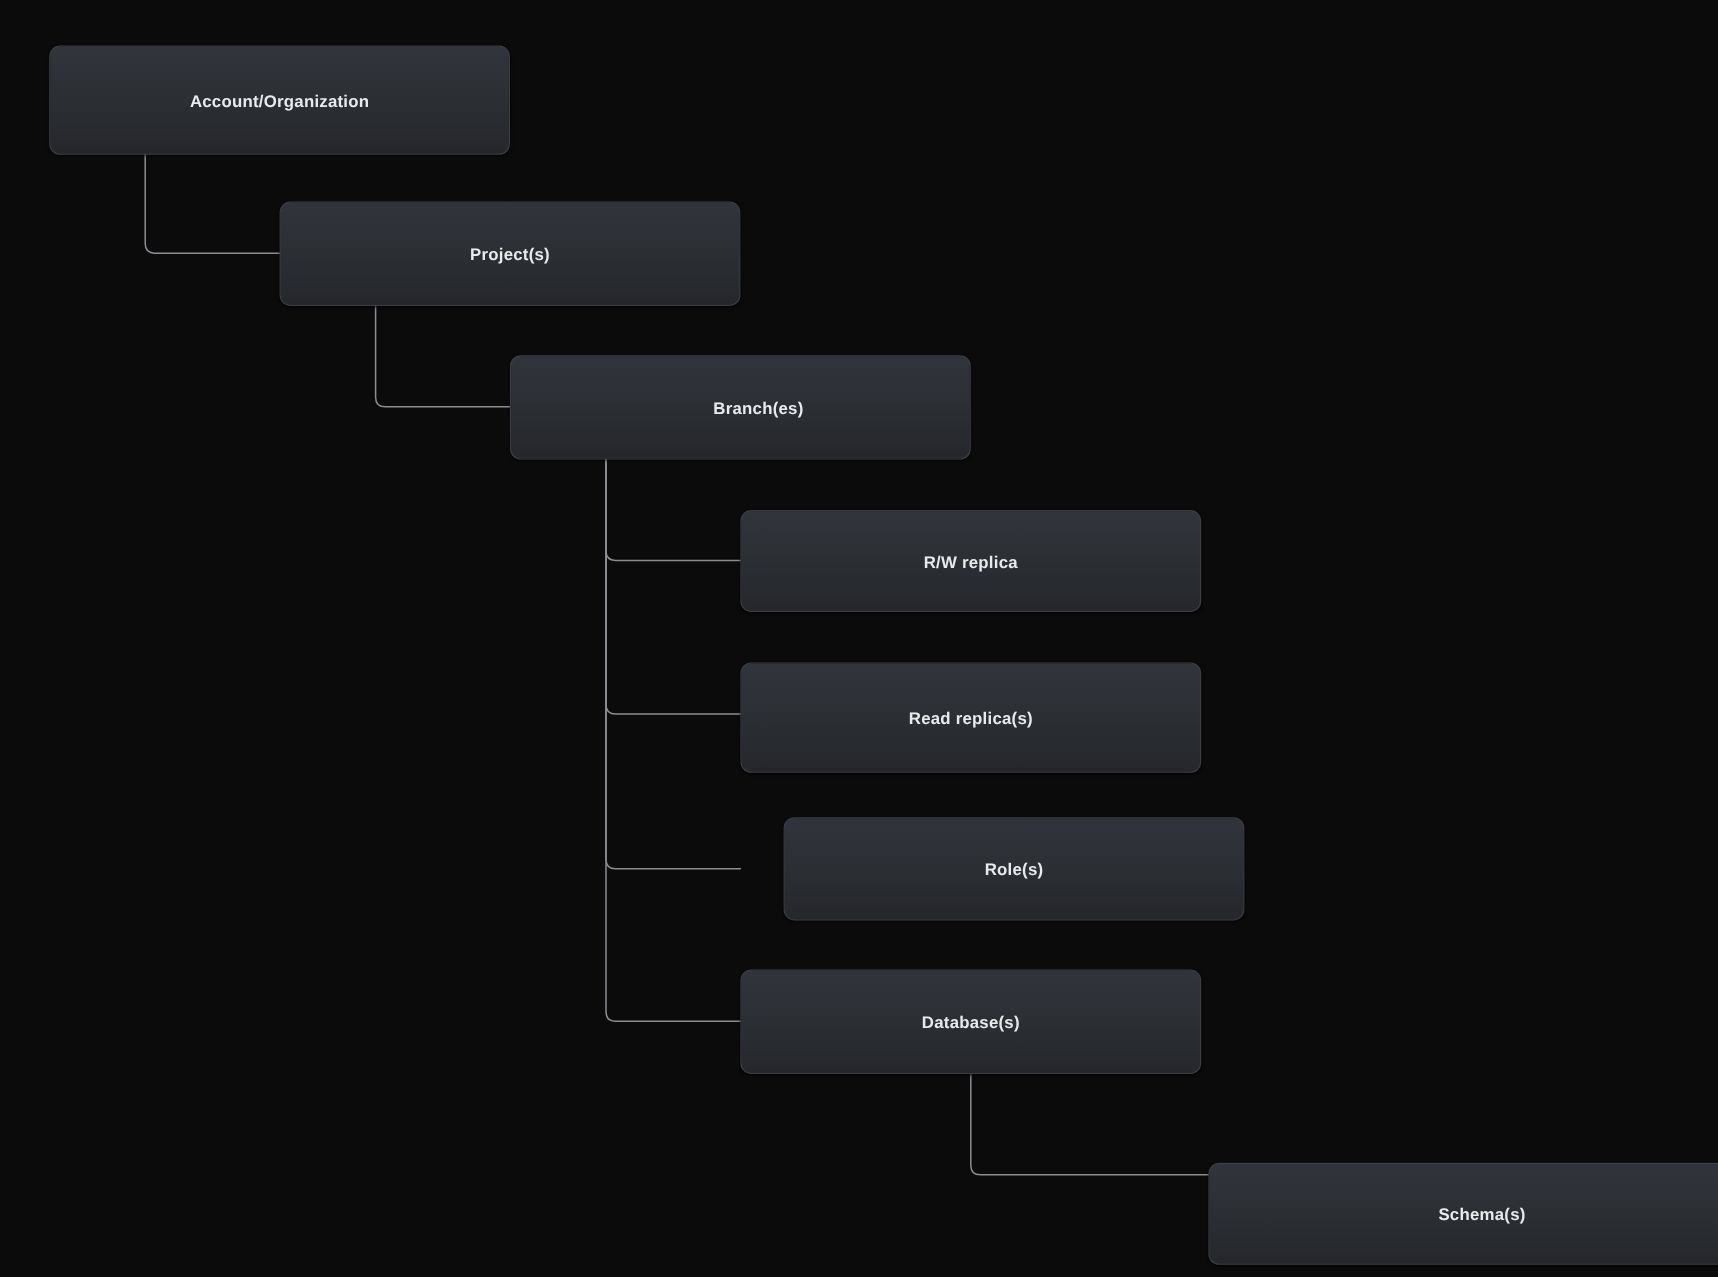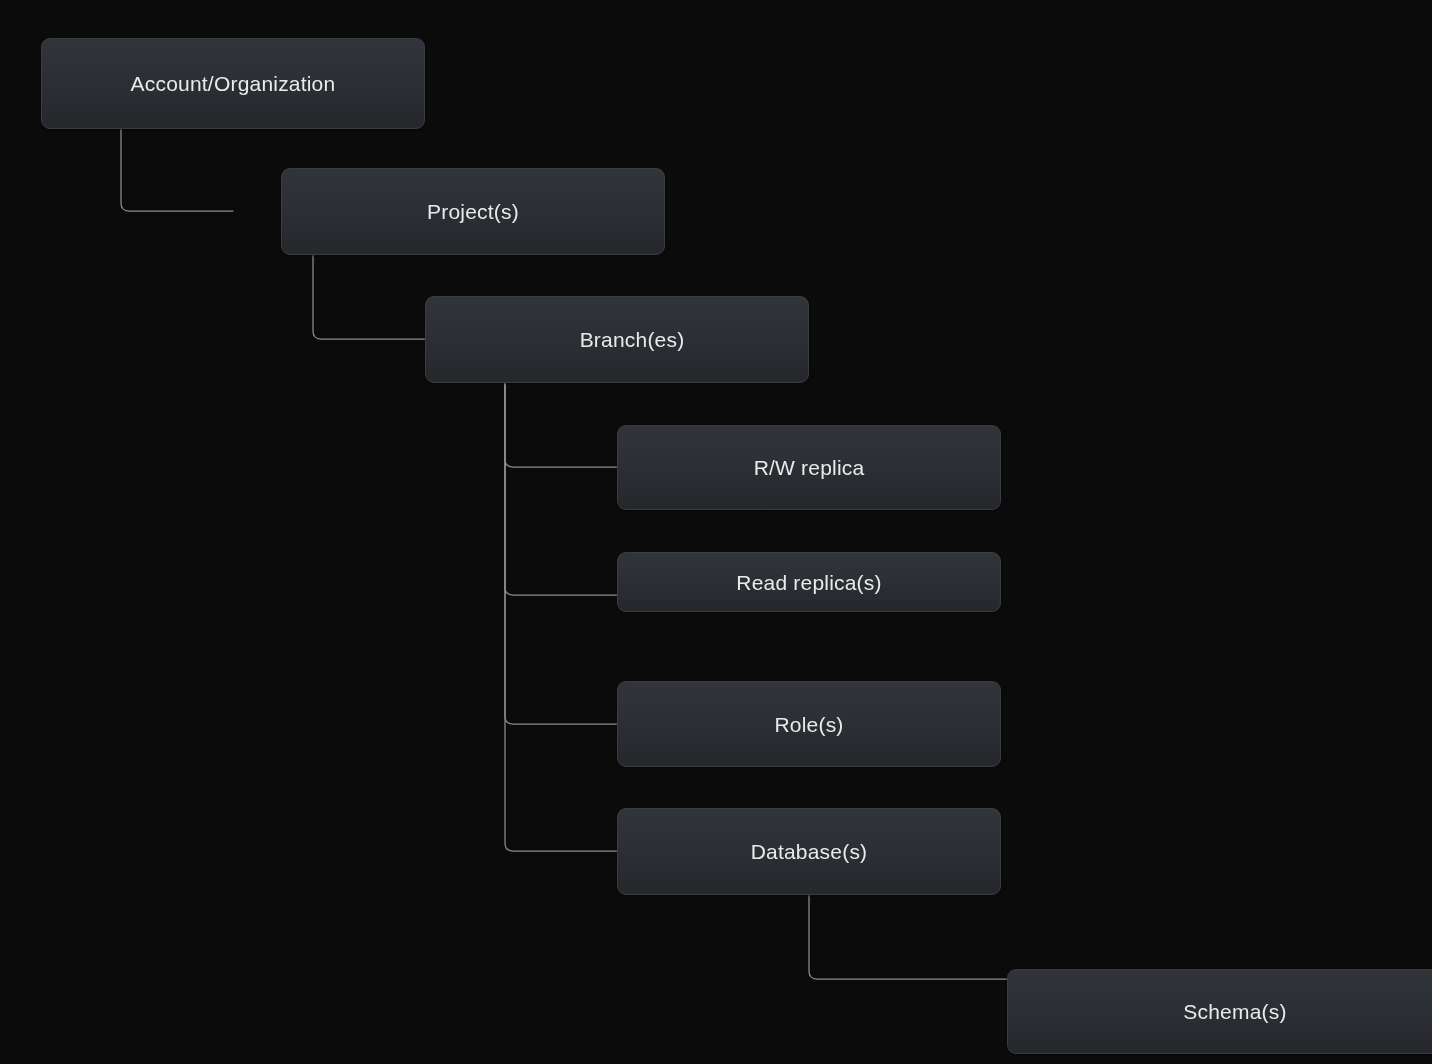--- a/index.html
+++ b/index.html
@@ -29,22 +29,22 @@
     display: flex;
     align-items: center;
     justify-content: center;
     border-radius: 9px;
     background: linear-gradient(180deg, #31343a 0%, #2c2f34 45%, #25272b 100%);
     border: 1px solid #3a3d43;
     box-shadow: 0 1px 2px rgba(0,0,0,0.55);
   }
   .node-label {
     color: #e9eaec;
-    font-size: 21px;
-    font-weight: 400;
+    font-size: 14px;
+    font-weight: 700;
     letter-spacing: 0.2px;
     line-height: 1;
     white-space: nowrap;
   }
 </style>
 </head>
 <body>
 
 <div id="canvas">
 
@@ -55,33 +55,33 @@
       <path d="M 505 383 L 505 587 Q 505 595 513 595 L 617 595" fill="none" stroke="#8a8d92" stroke-width="1.25" stroke-linecap="round"></path>
       <path d="M 505 383 L 505 716 Q 505 724 513 724 L 617 724" fill="none" stroke="#8a8d92" stroke-width="1.25" stroke-linecap="round"></path>
       <path d="M 505 383 L 505 843 Q 505 851 513 851 L 617 851" fill="none" stroke="#8a8d92" stroke-width="1.25" stroke-linecap="round"></path>
       <path d="M 809 895 L 809 971 Q 809 979 817 979 L 1007 979" fill="none" stroke="#8a8d92" stroke-width="1.25" stroke-linecap="round"></path>
     </svg>
 
   <div id="nodes">
       <div class="node" style="left: 41px; top: 38px; width: 384px; height: 91px;">
         <span class="node-label">Account/Organization</span>
       </div>
-      <div class="node" style="left: 233px; top: 168px; width: 384px; height: 87px; margin-left: 48px;">
+      <div class="node" style="left: 233px; top: 168px; width: 384px; height: 87px;">
         <span class="node-label">Project(s)</span>
       </div>
       <div class="node" style="left: 425px; top: 296px; width: 384px; height: 87px; padding-left: 30px;">
         <span class="node-label">Branch(es)</span>
       </div>
       <div class="node" style="left: 617px; top: 425px; width: 384px; height: 85px;">
         <span class="node-label">R/W replica</span>
       </div>
-      <div class="node" style="left: 617px; top: 552px; width: 384px; height: 60px;">
+      <div class="node" style="left: 617px; top: 552px; width: 384px; height: 92px;">
         <span class="node-label">Read replica(s)</span>
       </div>
-      <div class="node" style="left: 617px; top: 681px; width: 384px; height: 86px;">
+      <div class="node" style="left: 653px; top: 681px; width: 384px; height: 86px;">
         <span class="node-label">Role(s)</span>
       </div>
       <div class="node" style="left: 617px; top: 808px; width: 384px; height: 87px;">
         <span class="node-label">Database(s)</span>
       </div>
       <div class="node" style="left: 1007px; top: 937px; width: 456px; height: 85px; margin-top: 32px;">
         <span class="node-label">Schema(s)</span>
       </div>
     </div>
 

